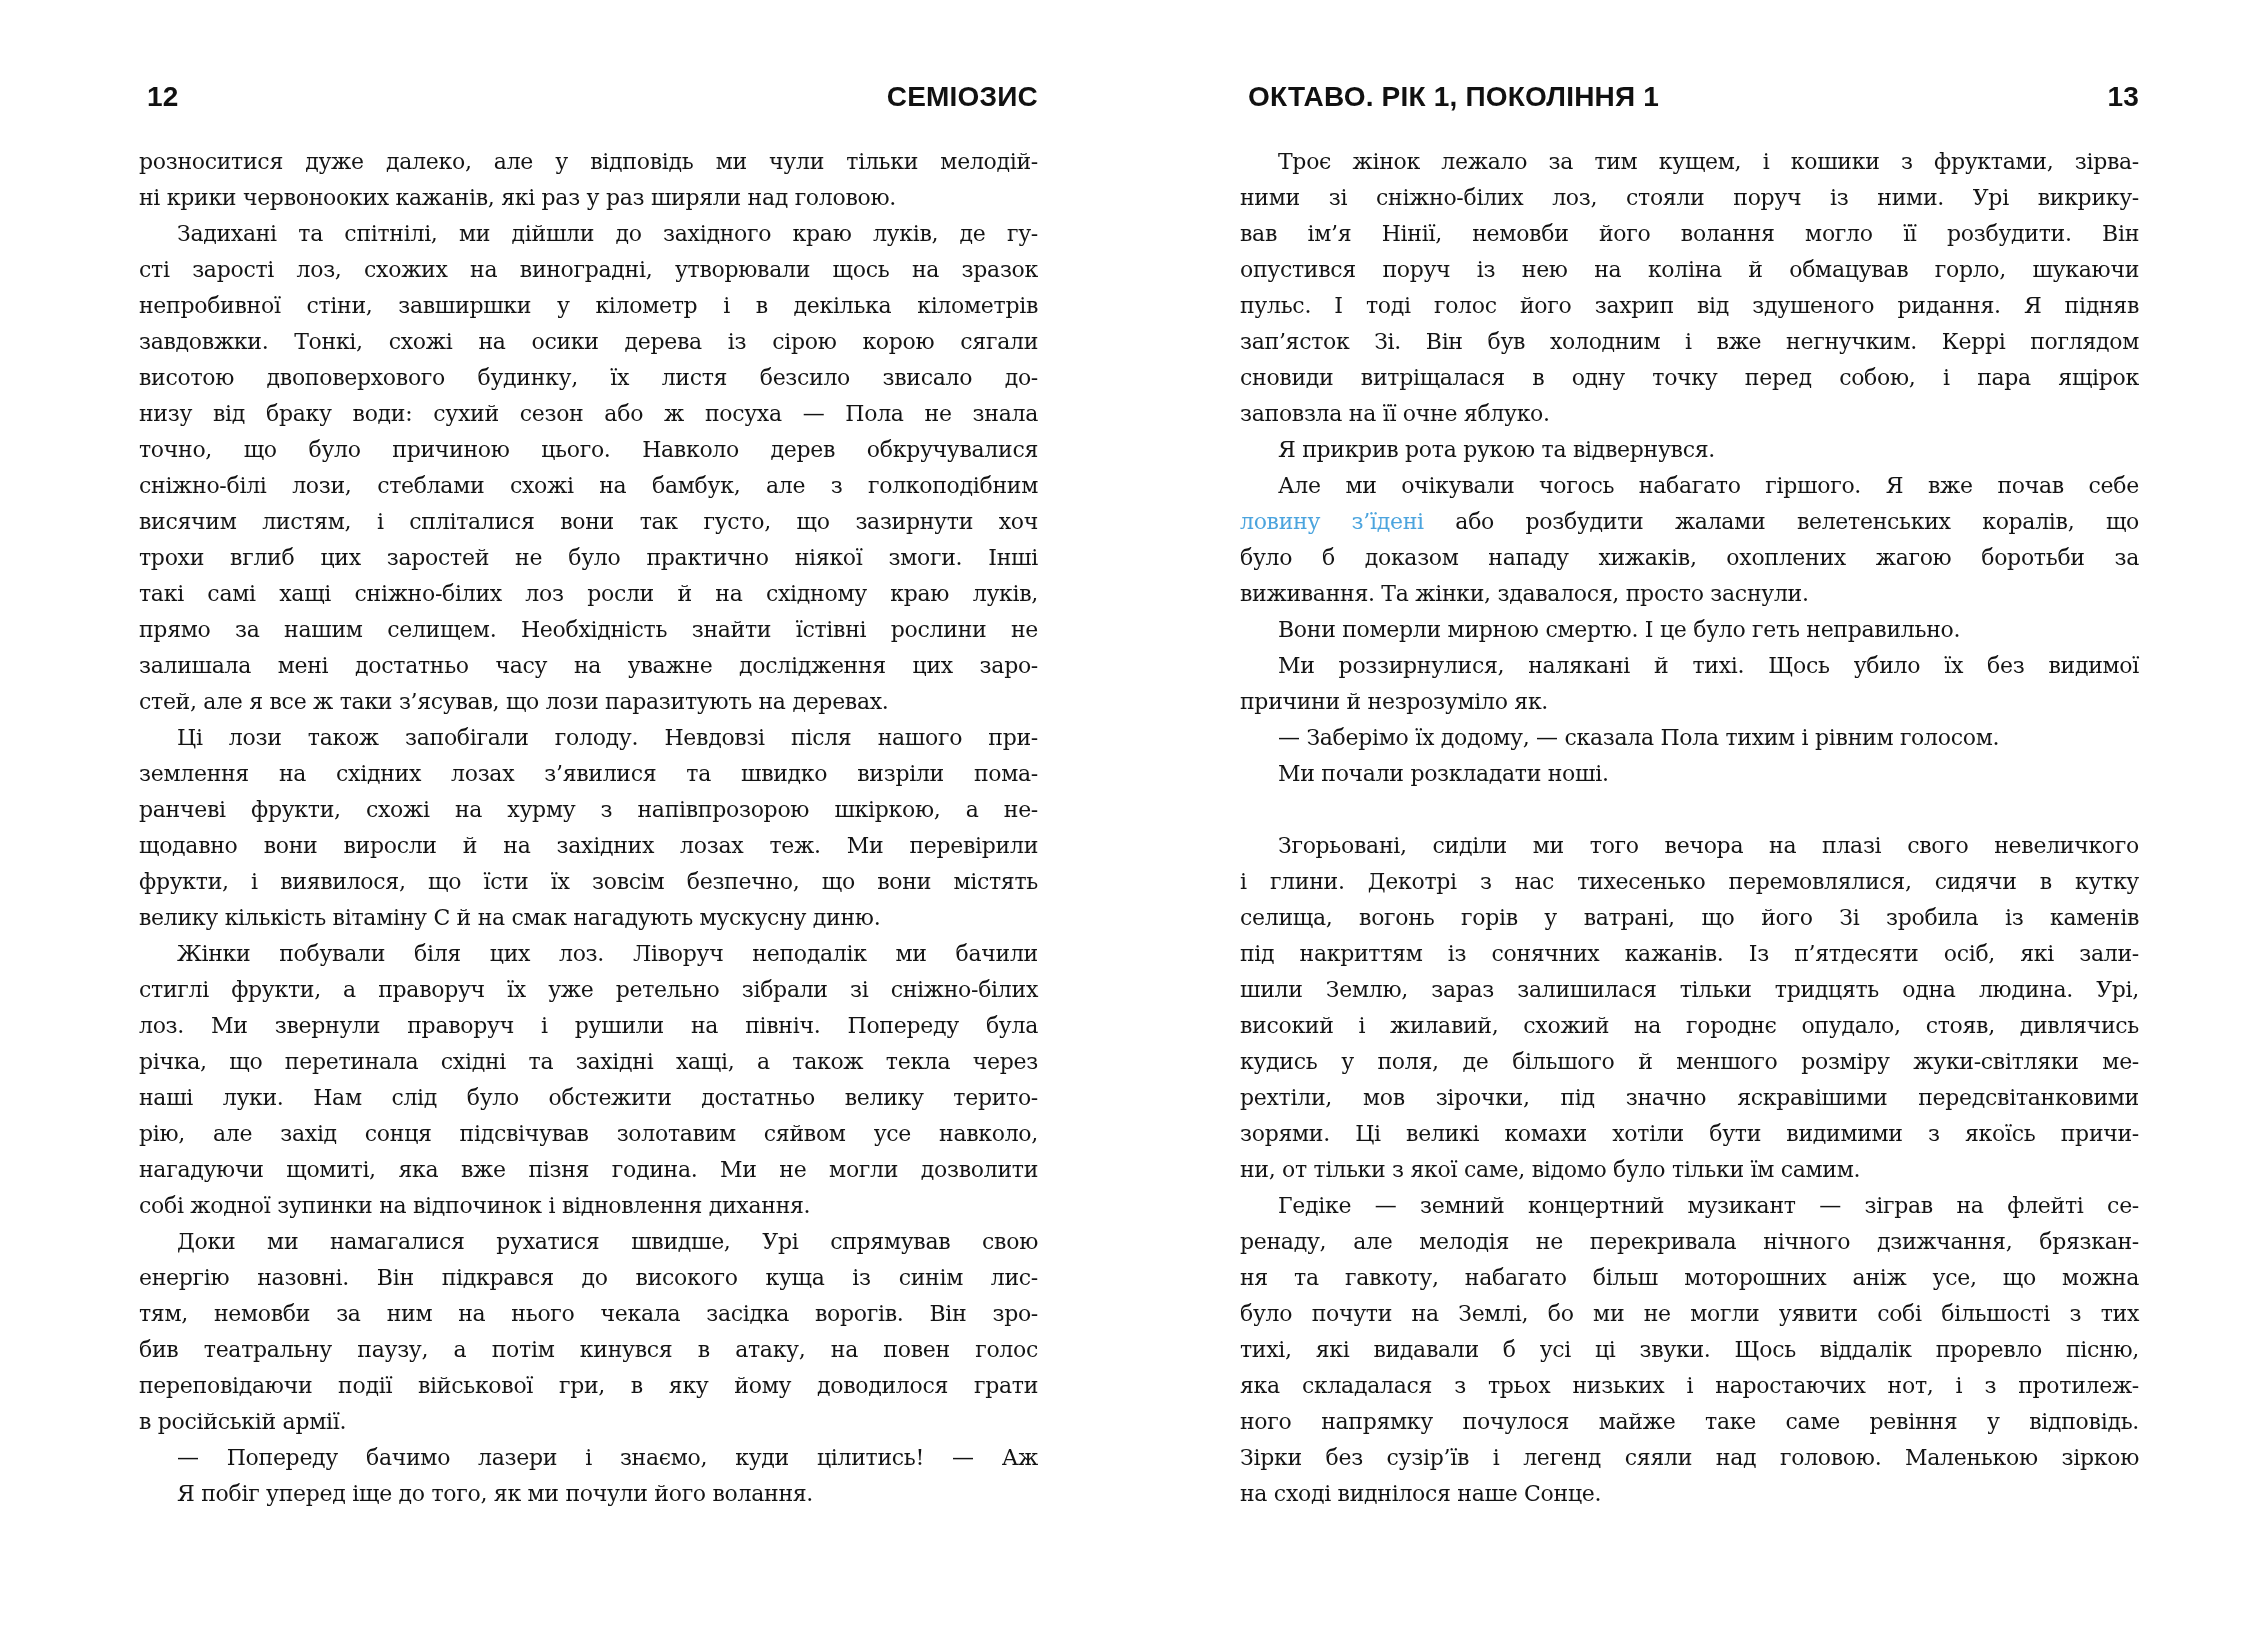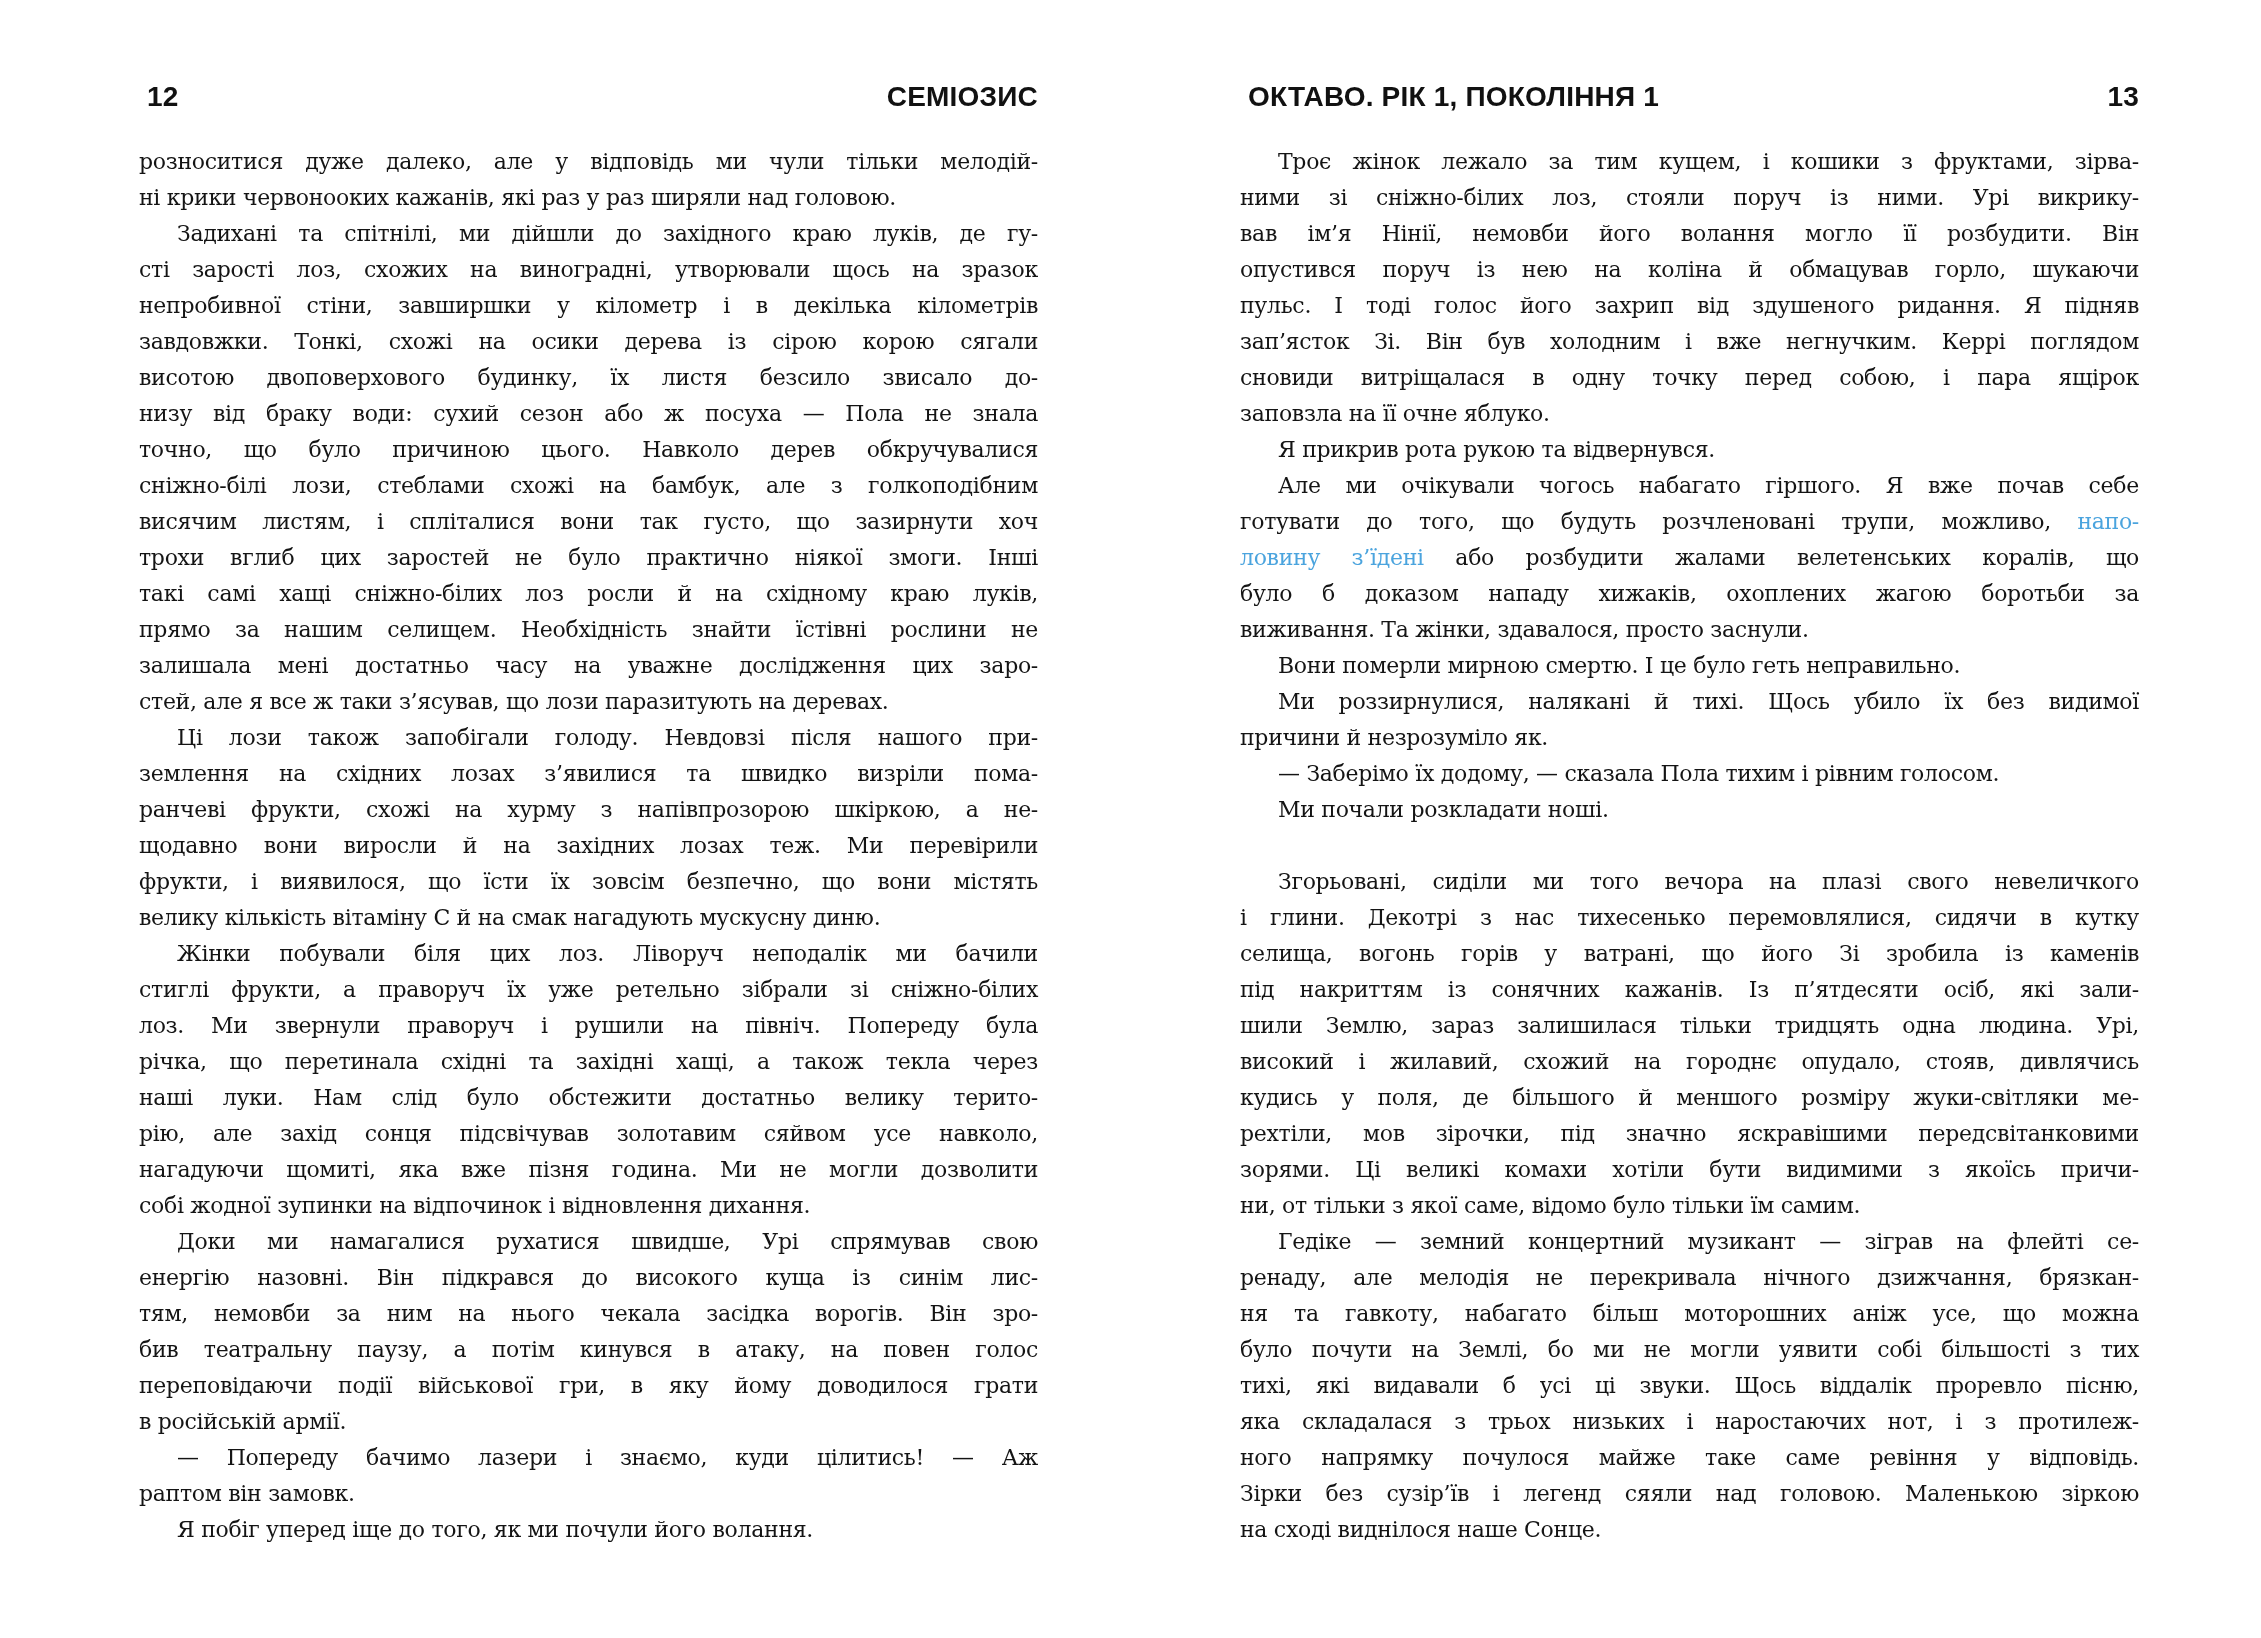--- a/index.html
+++ b/index.html
@@ -89,42 +89,40 @@
       <div class="line"><span>рію, але захід сонця підсвічував золотавим сяйвом усе навколо,</span></div>
       <div class="line"><span>нагадуючи щомиті, яка вже пізня година. Ми не могли дозволити</span></div>
       <div class="line last"><span>собі жодної зупинки на відпочинок і відновлення дихання.</span></div>
       <div class="line indent"><span>Доки ми намагалися рухатися швидше, Урі спрямував свою</span></div>
       <div class="line"><span>енергію назовні. Він підкрався до високого куща із синім лис-</span></div>
       <div class="line"><span>тям, немовби за ним на нього чекала засідка ворогів. Він зро-</span></div>
       <div class="line"><span>бив театральну паузу, а потім кинувся в атаку, на повен голос</span></div>
       <div class="line"><span>переповідаючи події військової гри, в яку йому доводилося грати</span></div>
       <div class="line last"><span>в російській армії.</span></div>
       <div class="line indent"><span>— Попереду бачимо лазери і знаємо, куди цілитись! — Аж</span></div>
-      <div class="line last"><span>раптом він замовк.</span></div>
       <div class="line indent last"><span>Я побіг уперед іще до того, як ми почули його волання.</span></div>
     </div>
 </div>
 
 <div class="page" id="right-page">
   <div class="page-header">
     <span>ОКТАВО. РІК 1, ПОКОЛІННЯ 1</span>
     <span>13</span>
   </div>
   <div class="lines">
       <div class="line indent"><span>Троє жінок лежало за тим кущем, і кошики з фруктами, зірва-</span></div>
       <div class="line"><span>ними зі сніжно-білих лоз, стояли поруч із ними. Урі викрику-</span></div>
       <div class="line"><span>вав ім’я Нінії, немовби його волання могло її розбудити. Він</span></div>
       <div class="line"><span>опустився поруч із нею на коліна й обмацував горло, шукаючи</span></div>
       <div class="line"><span>пульс. І тоді голос його захрип від здушеного ридання. Я підняв</span></div>
       <div class="line"><span>зап’ясток Зі. Він був холодним і вже негнучким. Керрі поглядом</span></div>
       <div class="line"><span>сновиди витріщалася в одну точку перед собою, і пара ящірок</span></div>
       <div class="line last"><span>заповзла на її очне яблуко.</span></div>
       <div class="line indent last"><span>Я прикрив рота рукою та відвернувся.</span></div>
       <div class="line indent"><span>Але ми очікували чогось набагато гіршого. Я вже почав себе</span></div>
-      <div class="line"><span>готувати до того, що будуть розчленовані трупи, можливо, </span><span class="accent">напо-</span></div>
       <div class="line"><span class="accent">ловину з’їдені</span><span> або розбудити жалами велетенських коралів, що</span></div>
       <div class="line"><span>було б доказом нападу хижаків, охоплених жагою боротьби за</span></div>
       <div class="line last"><span>виживання. Та жінки, здавалося, просто заснули.</span></div>
       <div class="line indent last"><span>Вони померли мирною смертю. І це було геть неправильно.</span></div>
       <div class="line indent"><span>Ми роззирнулися, налякані й тихі. Щось убило їх без видимої</span></div>
       <div class="line last"><span>причини й незрозуміло як.</span></div>
       <div class="line indent last"><span>— Заберімо їх додому, — сказала Пола тихим і рівним голосом.</span></div>
       <div class="line indent last"><span>Ми почали розкладати ноші.</span></div>
       <div class="line spacer"></div>
       <div class="line indent"><span>Згорьовані, сиділи ми того вечора на плазі свого невеличкого</span></div>

